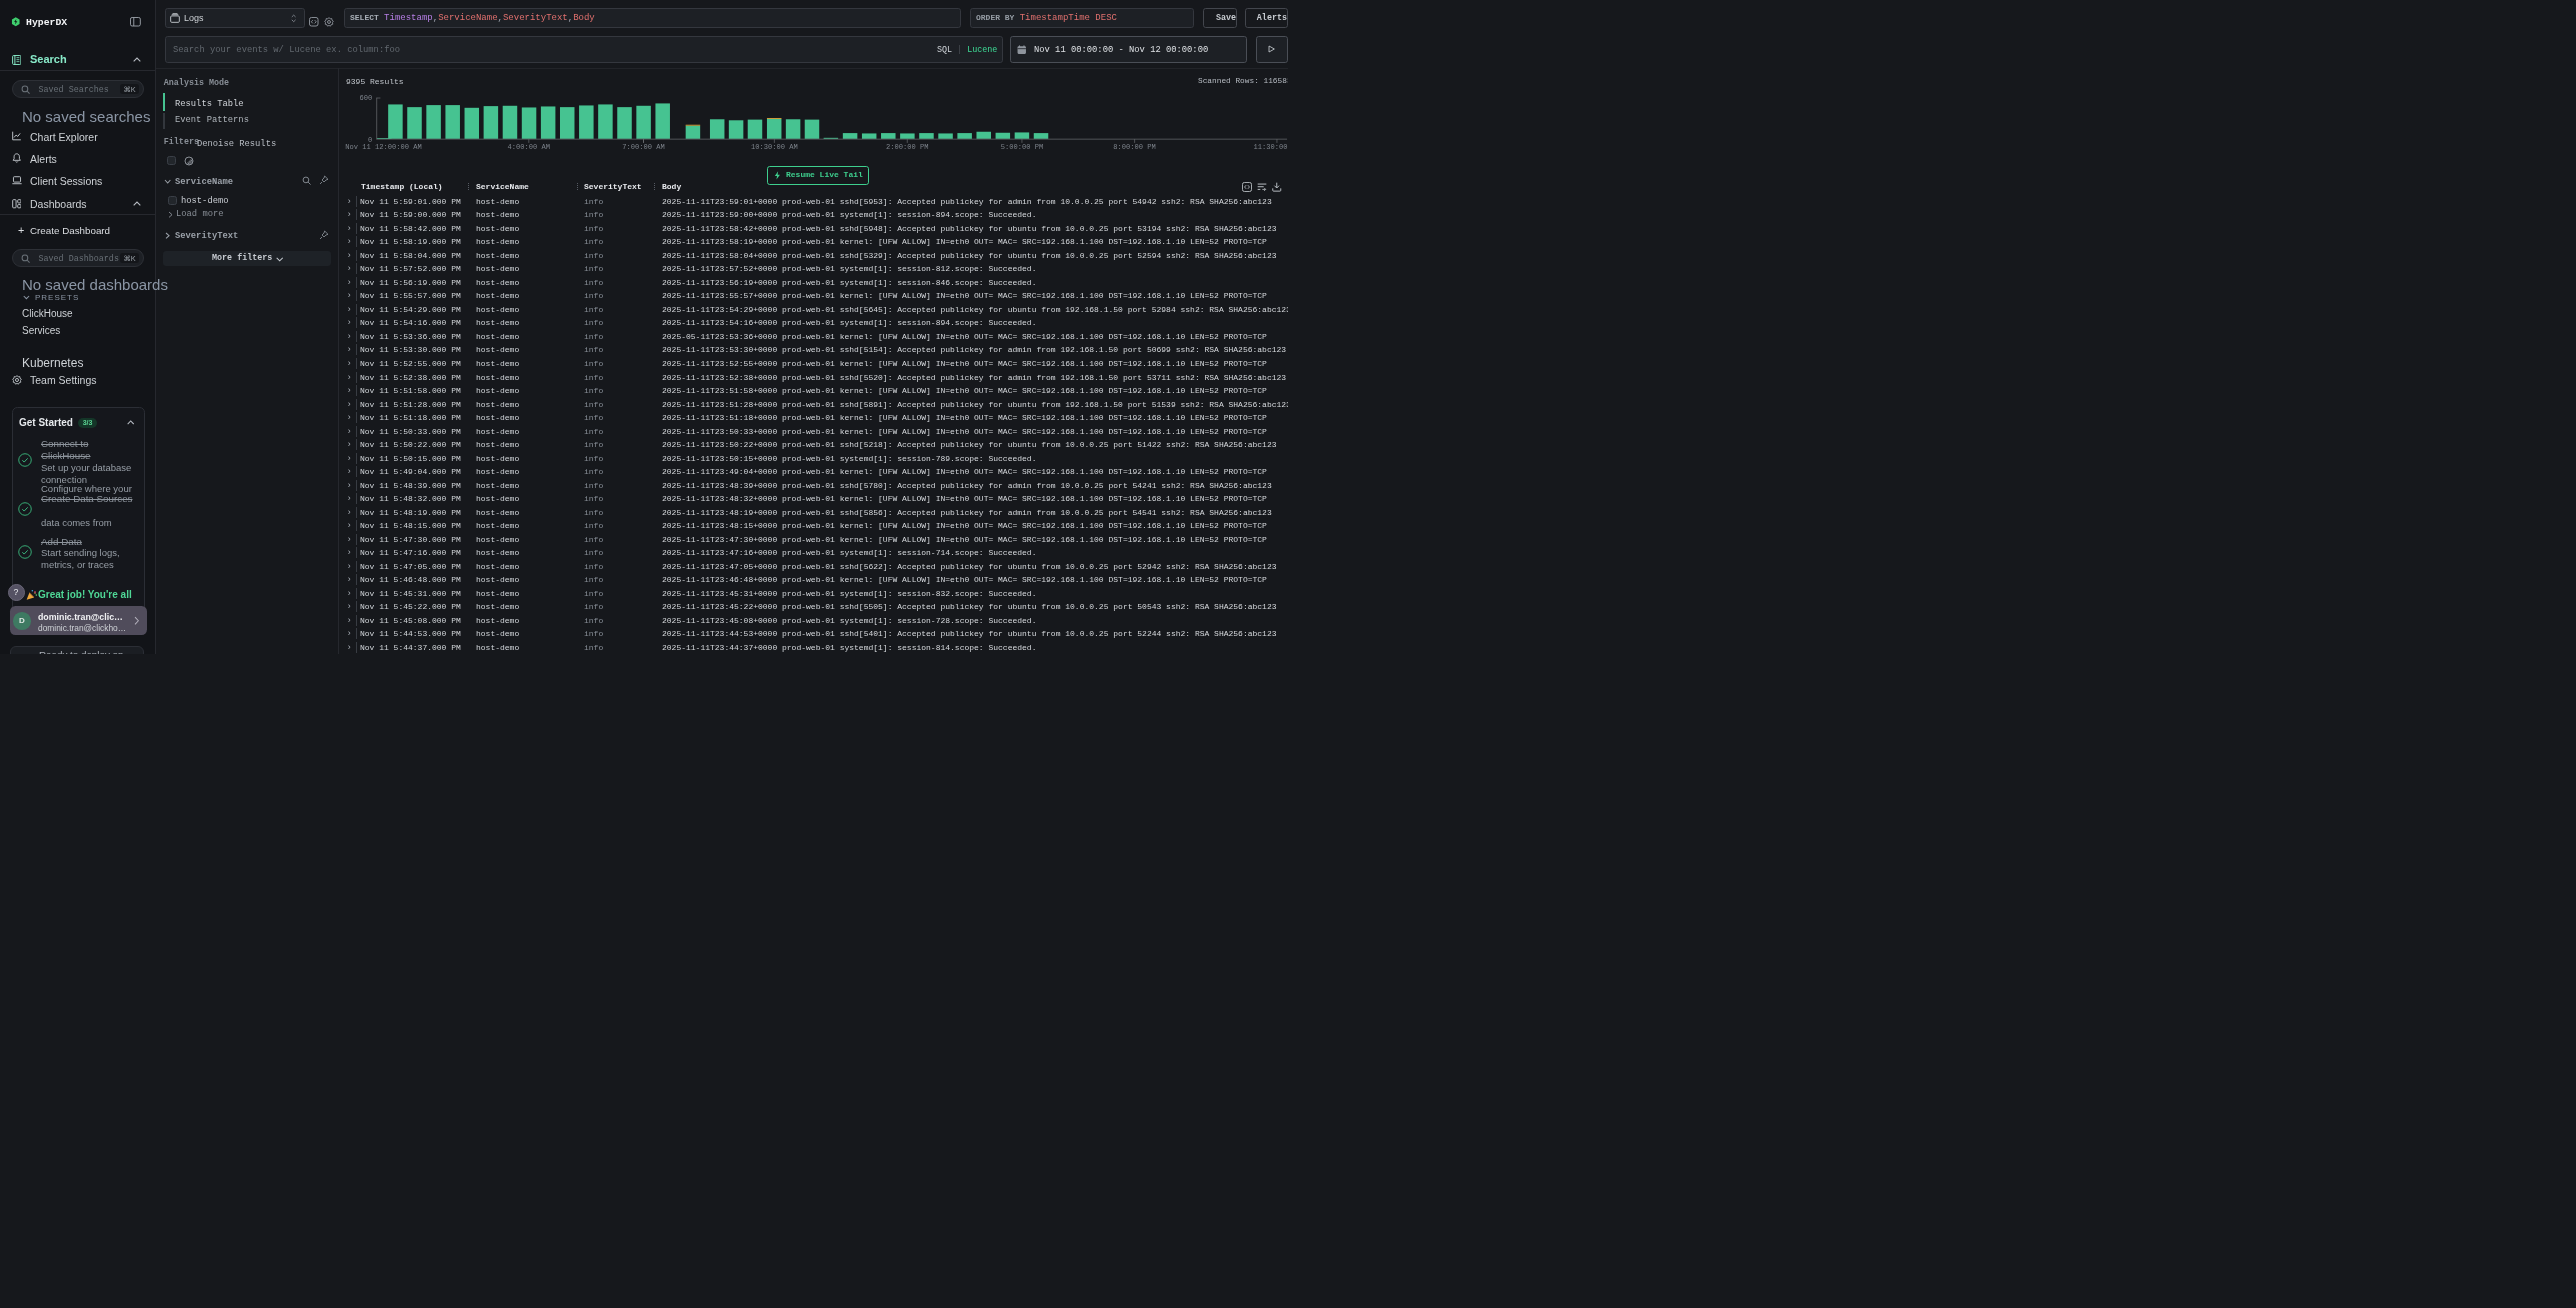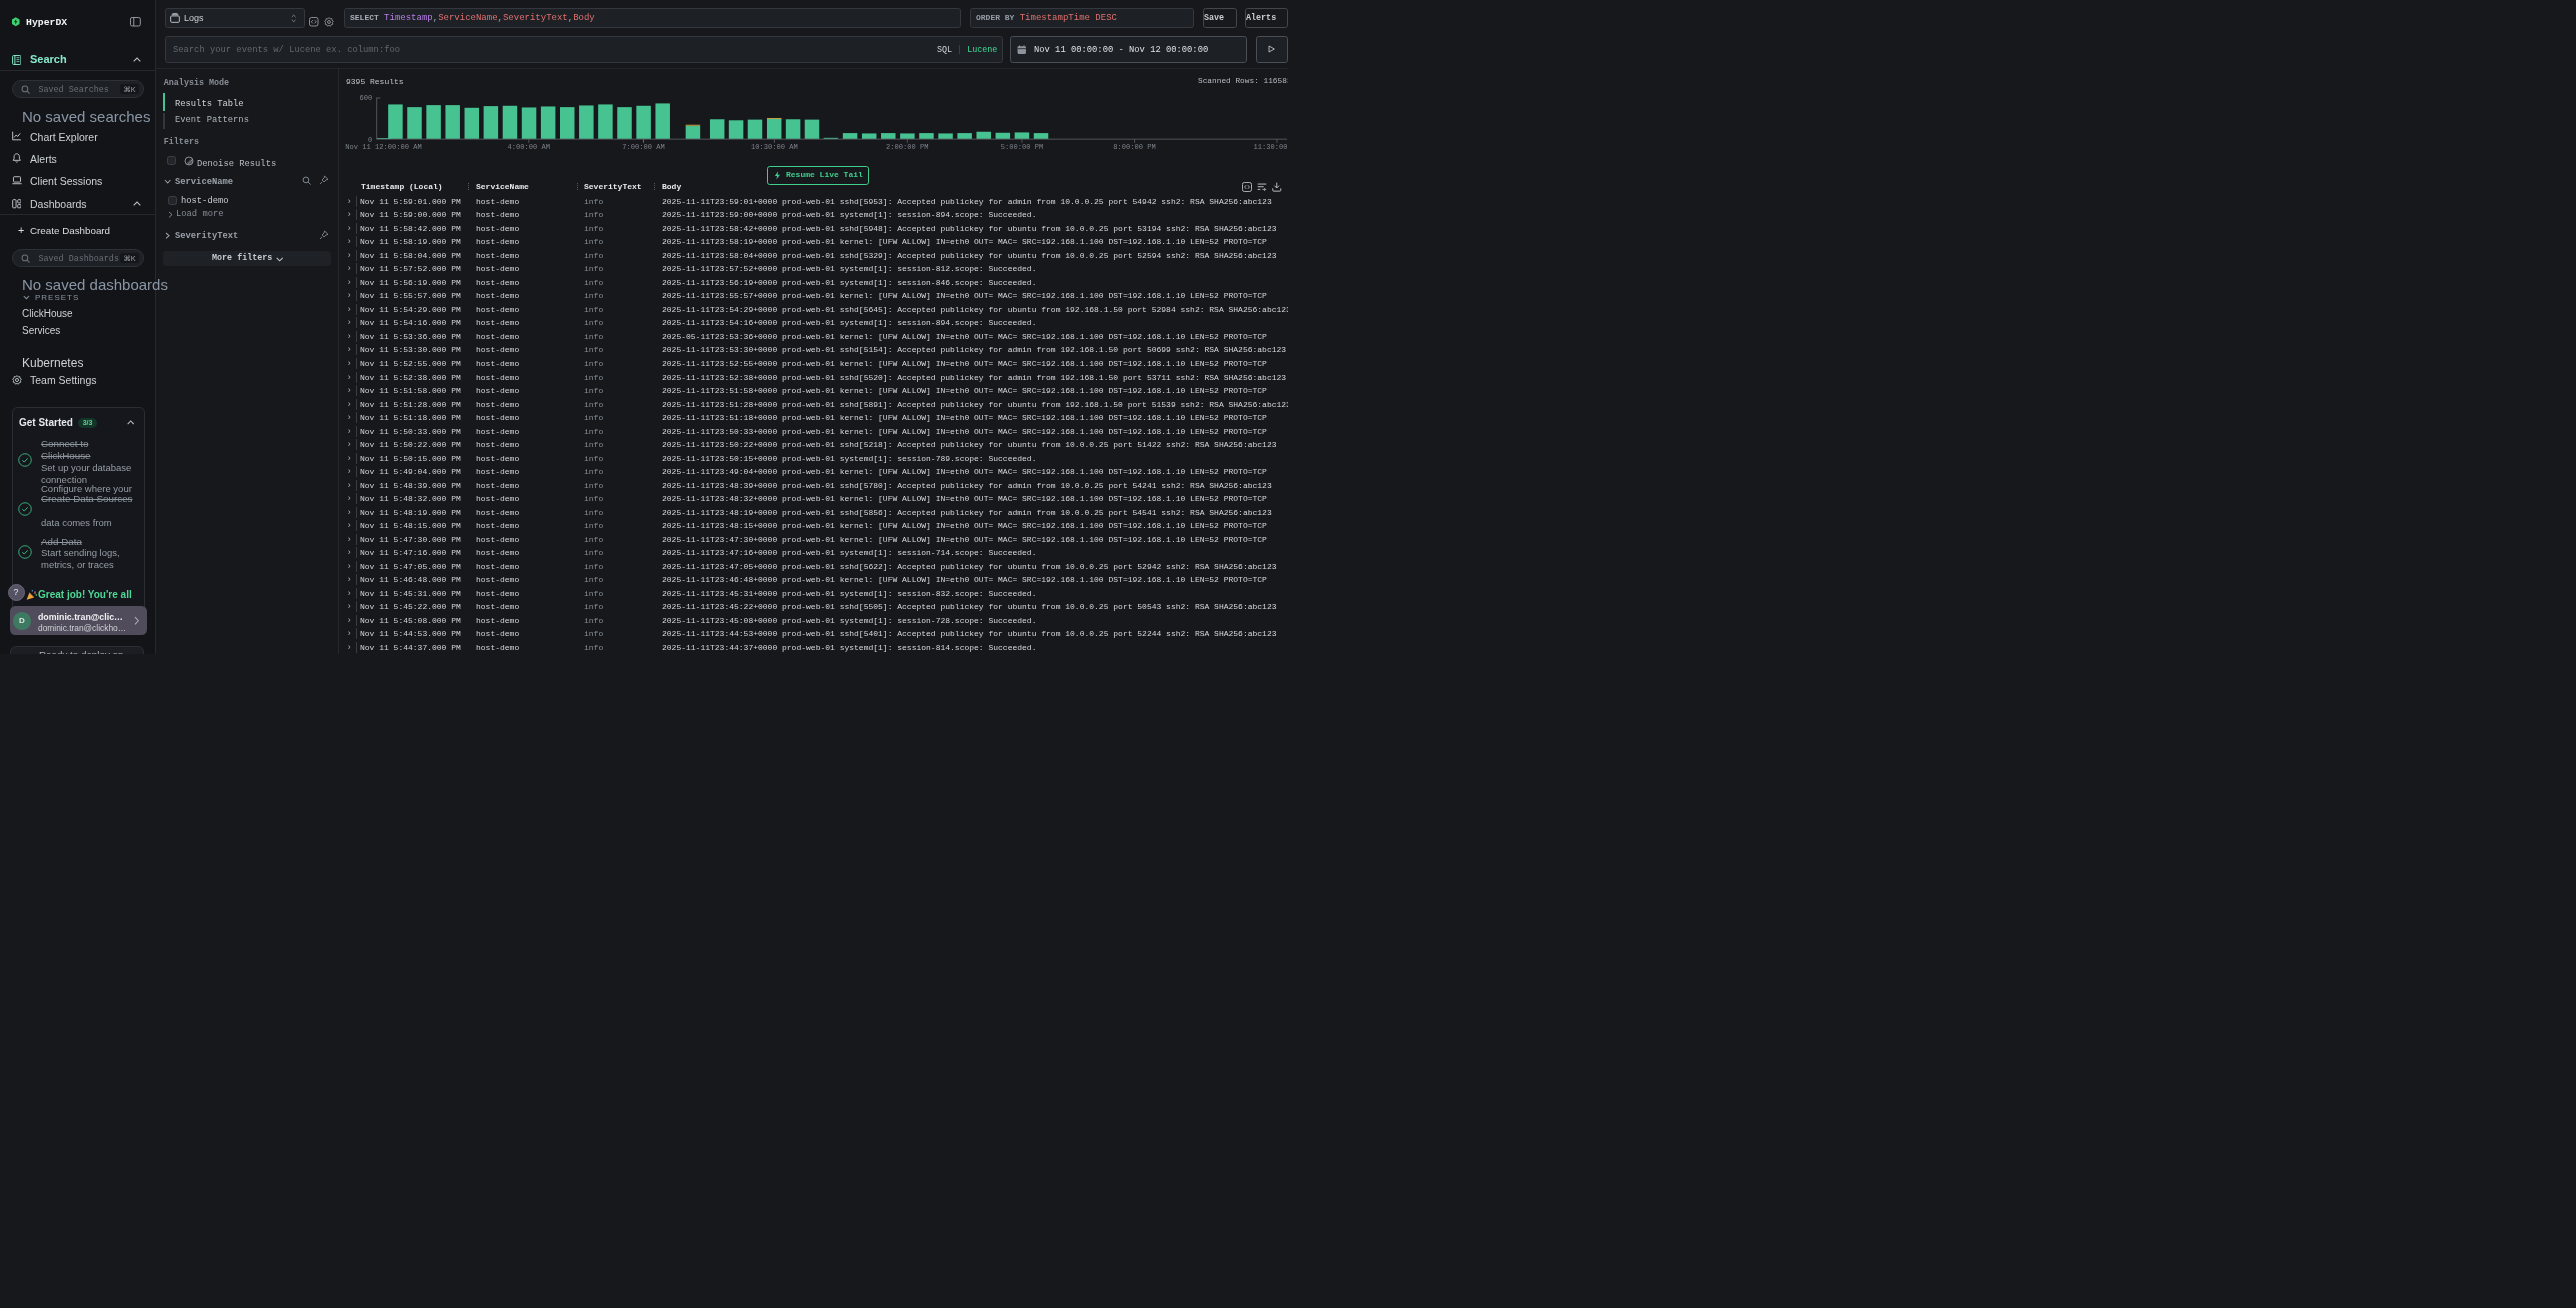--- a/index.html
+++ b/index.html
@@ -14,21 +14,21 @@
 .pill .ph{position:absolute;left:26px;top:4px;font-size:8.4px;color:#697077;white-space:nowrap}
 .kbd{position:absolute;right:3.4px;top:3px;background:#14161a;border-radius:2.7px;padding:0.7px 3.4px;font-size:7.4px;color:#9aa1a8;font-family:"Liberation Sans",sans-serif}
 .slate{font-family:"Liberation Sans",sans-serif;font-size:15px;color:#8b96a5;white-space:nowrap}
 
 #gs{position:absolute;left:11.5px;top:407px;width:133px;height:206px;border:0.7px solid #2b2e35;border-radius:5.4px;background:#15171c}
 .gtitle{font-family:"Liberation Sans",sans-serif;font-weight:normal;font-size:9.8px;color:#8d949c;text-decoration:line-through;white-space:nowrap}
 .gsub{font-family:"Liberation Sans",sans-serif;font-size:9.5px;color:#979ea6;white-space:nowrap}
 
 .box{position:absolute;background:#1d2025;border:0.7px solid #34373e;border-radius:2.7px}
 .boxl{position:absolute;background:#1d2025;border:0.7px solid #4a4e56;border-radius:2.7px}
-.btn{position:absolute;background:#17191d;border:0.7px solid #43464d;border-radius:2.7px;text-align:left;font-weight:bold;font-size:8.4px;color:#c7cbd0}
+.btn{position:absolute;background:#17191d;border:0.7px solid #43464d;border-radius:2.7px;text-align:right;font-weight:bold;font-size:8.4px;color:#c7cbd0}
 .mono12{font-size:8px;white-space:nowrap}
 
 #fpanel{position:absolute;left:156px;top:68px;width:183px;height:587px;border-right:0.7px solid #26282e}
 .flabel{position:absolute;left:7.8px;font-weight:bold;font-size:8.4px;color:#878d95;white-space:nowrap}
 .fitem{position:absolute;font-size:8.8px;color:#c9cdd3;white-space:nowrap}
 .cbx{position:absolute;width:9px;height:9px;background:#22262b;border:0.7px solid #3a3f47;border-radius:2.4px}
 
 .tr{position:absolute;left:339px;width:949px;height:13.5px}
 .tr .c{position:absolute;top:2px;font-size:8px;white-space:nowrap}
 .chev{position:absolute;left:7.4px;top:2px;font-size:8.8px;color:#aab0b8}
@@ -237,21 +237,21 @@
   <svg class="abs" style="left:28px;top:88px" width="10" height="10" viewBox="0 0 15 15">
         <defs>
           <pattern id="dn" width="2.4" height="2.4" patternUnits="userSpaceOnUse">
             <rect width="1.2" height="1.2" fill="#9aa0a8"></rect>
             <rect x="1.2" y="1.2" width="1.2" height="1.2" fill="#9aa0a8"></rect>
           </pattern>
         </defs>
         <circle cx="7.5" cy="7.5" r="6" fill="none" stroke="#9aa0a8" stroke-width="1.3"></circle>
         <path d="M11.7 3.3 A6 6 0 0 1 3.3 11.7 Z" fill="url(#dn)"></path>
       </svg>
-  <div class="fitem" style="left:41px;top:91px;color:#b9bec5">Denoise Results</div>
+  <div class="fitem" style="left:41px;top:71px;color:#b9bec5">Denoise Results</div>
   <svg class="abs" style="left:8px;top:111px" width="7.4" height="5.4" viewBox="0 0 11 8">
         <polyline points="1.5,1.5 5.5,6 9.5,1.5" fill="none" stroke="#9aa0a8" stroke-width="1.6"></polyline>
       </svg>
   <div class="fitem" style="left:19px;top:109px;font-weight:bold;color:#9aa0a8">ServiceName</div>
   <svg class="abs" style="left:146px;top:108px" width="9.5" height="9.5" viewBox="0 0 14 14">
         <circle cx="5.8" cy="5.8" r="4.2" fill="none" stroke="#878d95" stroke-width="1.4"></circle>
         <line x1="9" y1="9" x2="12.6" y2="12.6" stroke="#878d95" stroke-width="1.4"></line>
       </svg>
   <svg class="abs" style="left:163px;top:107px" width="10" height="10" viewBox="0 0 15 15">
         <path d="M8.5 1.5 L13.5 6.5 L10.5 7.5 L7.5 10.5 L4.5 7.5 L7.5 4.5 Z" fill="none" stroke="#878d95" stroke-width="1.3"></path>

